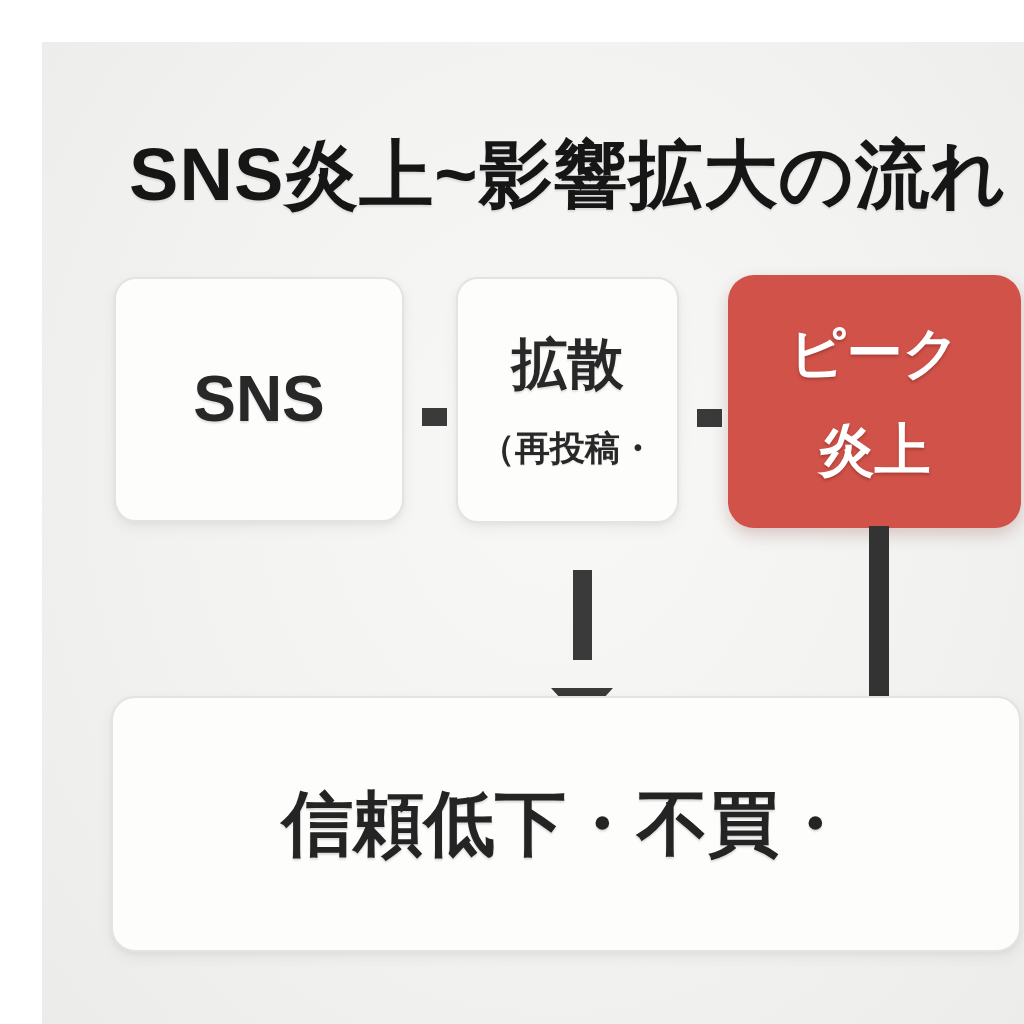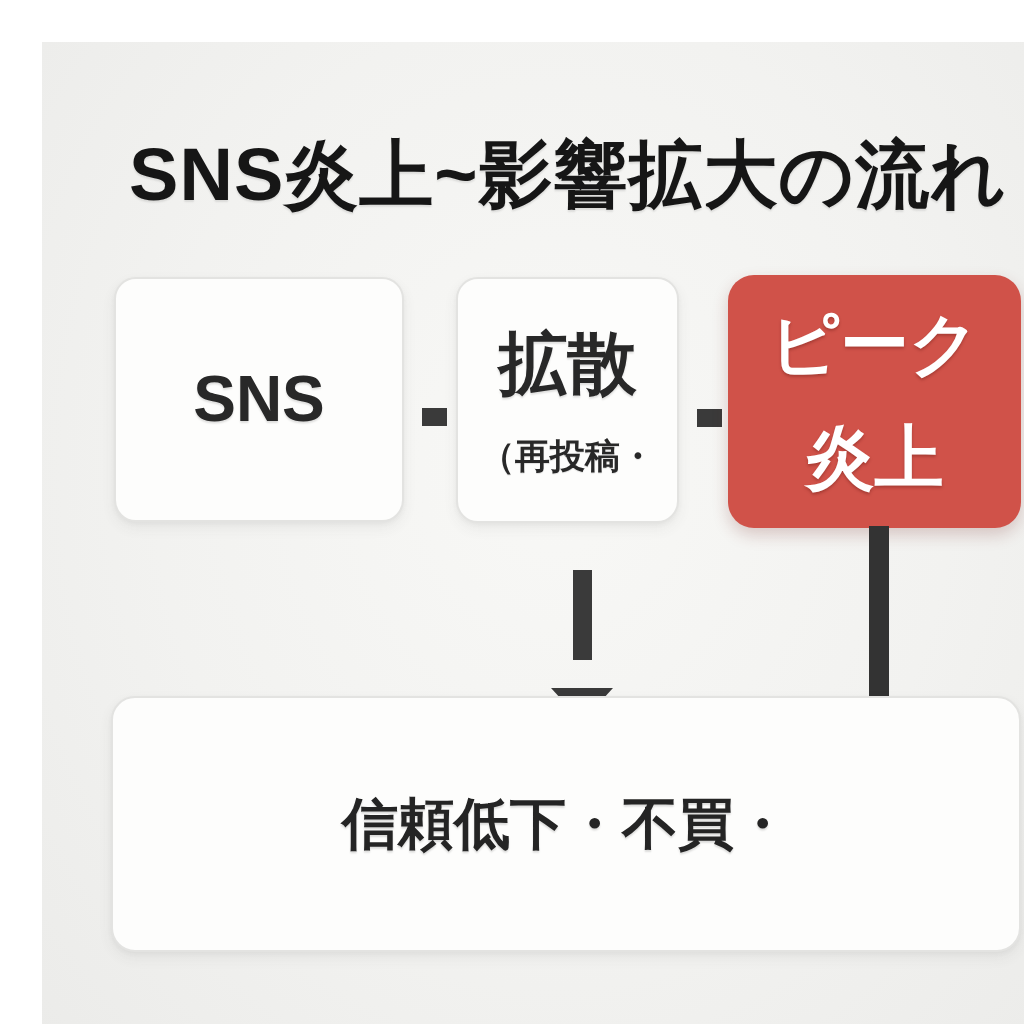--- a/index.html
+++ b/index.html
@@ -40,42 +40,42 @@
     box-shadow: 0 6px 14px rgba(70,70,70,0.07), 0 2px 4px rgba(70,70,70,0.05);
     display: flex;
     flex-direction: column;
     align-items: center;
     justify-content: center;
     text-align: center;
     color: #282828;
   }
 
   .node .big   { font-size: 64px; font-weight: 700; line-height: 1.18; text-shadow: 0 2px 2px rgba(0,0,0,0.12); }
-  .node .mid   { font-size: 69px; font-weight: 700; line-height: 1.22; text-shadow: 0 2px 2px rgba(0,0,0,0.12); }
+  .node .mid   { font-size: 56px; font-weight: 700; line-height: 1.22; text-shadow: 0 2px 2px rgba(0,0,0,0.12); }
   .node .small { font-size: 35px; font-weight: 700; line-height: 1.25; text-shadow: 0 1px 1px rgba(0,0,0,0.12); }
 
   #node-sns-post   { left: 58px;  top: 221px; width: 290px; height: 245px; }
   #node-spread     { left: 400px; top: 221px; width: 223px; height: 246px; }
 
   #node-flame-peak {
     left: 672px; top: 219px; width: 293px; height: 253px;
     background: #d05249;
     border: none;
     border-radius: 26px;
     color: #ffffff;
     box-shadow: 0 7px 16px rgba(120,40,35,0.22);
   }
   #node-flame-peak .mid { text-shadow: 0 2px 3px rgba(90,20,15,0.35); }
 
   #node-impact {
     left: 55px; top: 640px; width: 910px; height: 256px;
     border-radius: 24px;
   }
   #node-impact .huge {
-    font-size: 56px; font-weight: 700; line-height: 1.17;
+    font-size: 71px; font-weight: 700; line-height: 1.17;
     color: #242424;
     text-shadow: 0 2px 2px rgba(0,0,0,0.14);
   }
 
   
   .h-arrow { position: absolute; display: flex; align-items: center; }
   .h-arrow .shaft { width: 25px; height: 18px; background: #3a3a3a; }
   .h-arrow .head  {
     width: 0; height: 0;
     border-top: 23px solid transparent;

